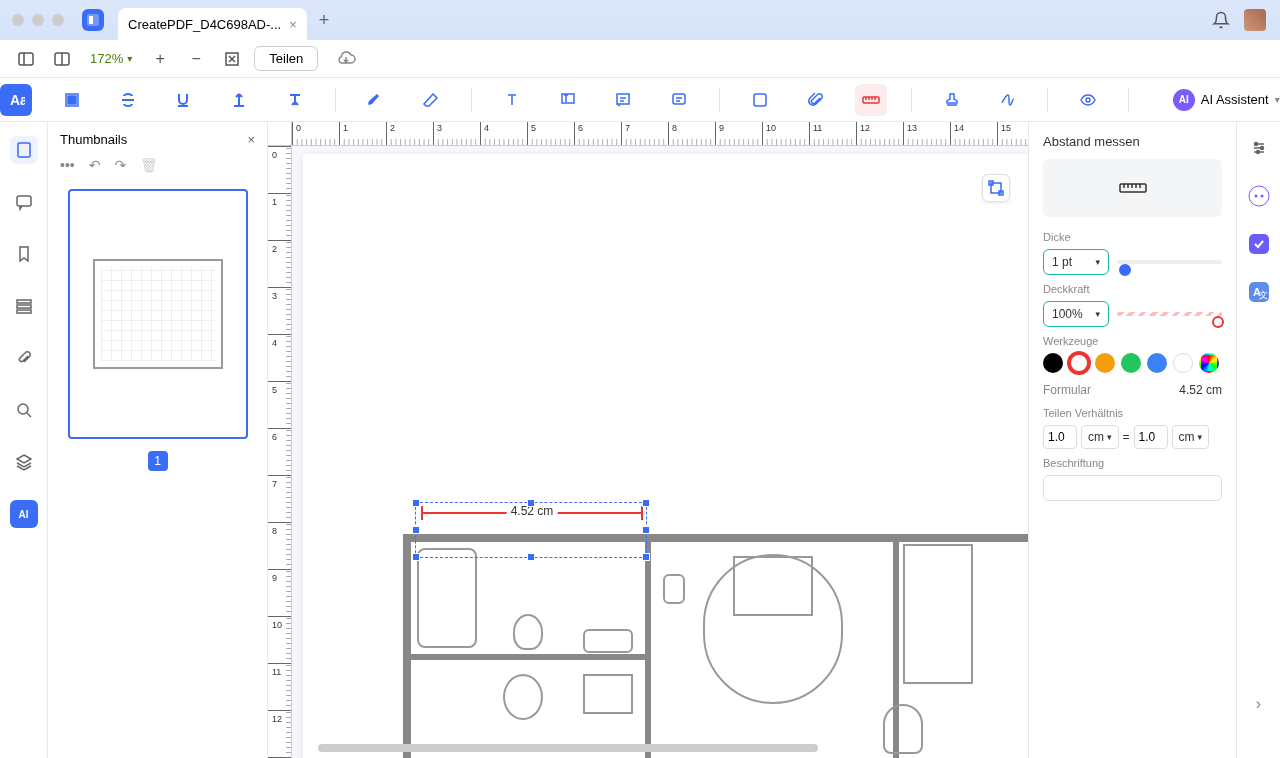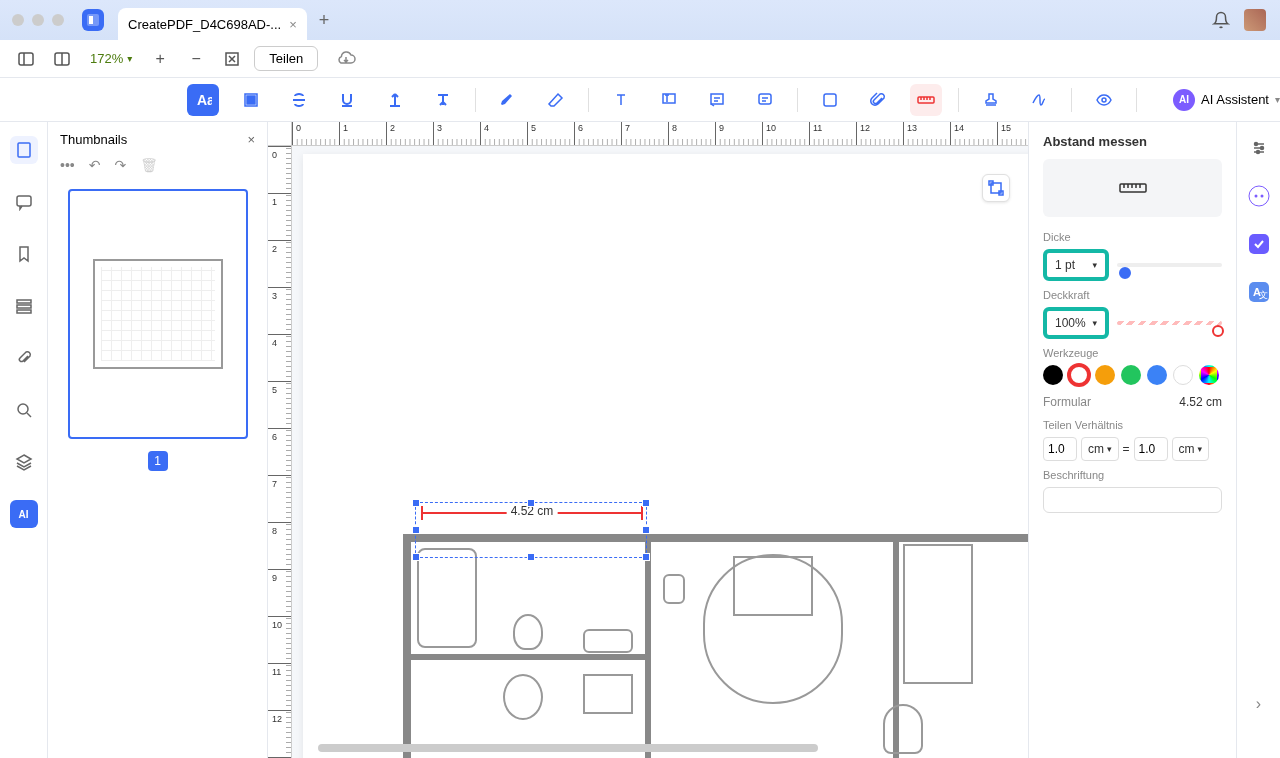--- a/index.html
+++ b/index.html
@@ -21,21 +21,21 @@
 .toptools { height: 38px; background: #fff; display: flex; align-items: center; padding: 0 12px; gap: 8px; border-bottom: 1px solid #e5e8ee; }
 .iconbtn { width: 28px; height: 28px; display: flex; align-items: center; justify-content: center; cursor: pointer; border-radius: 4px; color: #555; }
 .zoom { font-size: 13px; color: #4d7c0f; display: flex; align-items: center; gap: 4px; margin: 0 6px; }
 .menu { flex: 1; display: flex; justify-content: center; gap: 28px; font-size: 14px; color: #333; }
 .menu span { cursor: pointer; padding: 6px 0; }
 .menu span.active { color: #3a6cf5; border-bottom: 2px solid #3a6cf5; font-weight: 500; }
 .share { font-size: 13px; padding: 4px 14px; border: 1px solid #ccc; border-radius: 6px; cursor: pointer; }
 .cloud { color: #888; margin-left: 10px; }
 
 
-.annobar { height: 44px; background: #fff; display: flex; align-items: center; justify-content: flex-end; gap: 16px; border-bottom: 1px solid #e5e8ee; }
+.annobar { height: 44px; background: #fff; display: flex; align-items: center; justify-content: space-between; gap: 16px; border-bottom: 1px solid #e5e8ee; }
 .annobar .tool { width: 32px; height: 32px; display: flex; align-items: center; justify-content: center; cursor: pointer; border-radius: 6px; color: #3a6cf5; }
 .annobar .tool.active { background: #3a6cf5; color: #fff; }
 .annobar .tool.sel { background: #fdecec; }
 .annobar .divider { width: 1px; height: 24px; background: #e0e0e0; }
 .ai-assist { display: flex; align-items: center; gap: 6px; font-size: 13px; margin-left: 20px; cursor: pointer; }
 .ai-badge { width: 22px; height: 22px; background: #7c5cff; border-radius: 50%; color: #fff; font-size: 10px; font-weight: bold; display: flex; align-items: center; justify-content: center; }
 
 
 .main { flex: 1; display: flex; min-height: 0; }
 
@@ -78,24 +78,24 @@
 .measure .line::before { left: 0; }
 .measure .line::after { right: 0; }
 .measure .lbl { position: absolute; left: 50%; transform: translateX(-50%); background: #fff; padding: 0 4px; font-size: 12px; color: #333; top: -8px; }
 .sel-box { position: absolute; top: 348px; left: 112px; width: 232px; height: 56px; border: 1px dashed #3a6cf5; }
 .sel-handle { position: absolute; width: 8px; height: 8px; background: #3a6cf5; border: 1px solid #fff; }
 .pagecrop { position: absolute; top: 52px; right: 18px; width: 28px; height: 28px; background: #fff; border: 1px solid #e0e0e0; border-radius: 6px; display: flex; align-items: center; justify-content: center; color: #3a6cf5; box-shadow: 0 1px 3px rgba(0,0,0,.1); }
 .hscroll { position: absolute; bottom: 6px; left: 50px; width: 500px; height: 8px; background: #ccc; border-radius: 4px; }
 
 
 .rightpanel { width: 208px; background: #fff; border-left: 1px solid #e5e8ee; padding: 12px 14px; font-size: 12px; color: #333; overflow-y: auto; }
-.rightpanel h4 { font-size: 13px; font-weight: 700; margin-bottom: 10px; }
+.rightpanel h4 { font-size: 13px; font-weight: 400; margin-bottom: 10px; }
 .preview { height: 58px; background: #f4f5f7; border-radius: 6px; display: flex; align-items: center; justify-content: center; margin-bottom: 14px; }
 .prop-label { font-size: 11px; color: #888; margin: 8px 0 6px; }
-.select { border: 4px solid #14b8a6; border-radius: 6px; padding: 5px 8px; font-size: 12px; display: flex; align-items: center; justify-content: space-between; width: 66px; cursor: pointer; }
+.select { border: 1px solid #14b8a6; border-radius: 6px; padding: 5px 8px; font-size: 12px; display: flex; align-items: center; justify-content: space-between; width: 66px; cursor: pointer; }
 .row { display: flex; align-items: center; gap: 8px; }
 .slider { flex: 1; height: 4px; background: #eee; border-radius: 2px; position: relative; }
 .slider .fill { position: absolute; left: 0; top: 0; bottom: 0; border-radius: 2px; }
 .slider .thumb { position: absolute; width: 12px; height: 12px; border-radius: 50%; top: -4px; transform: translateX(-50%); }
 .opfill { background: repeating-linear-gradient(-45deg, #fbb, #fbb 4px, #fff 4px, #fff 8px); border-radius: 2px; }
 .opthumb { background: #fff; border: 2px solid #e33; }
 .swatches { display: flex; gap: 6px; margin-top: 4px; }
 .sw { width: 20px; height: 20px; border-radius: 50%; cursor: pointer; border: 2px solid transparent; }
 .sw.sel { box-shadow: 0 0 0 2px #e33; }
 .result { display: flex; justify-content: space-between; align-items: center; font-size: 12px; margin: 10px 0; }

